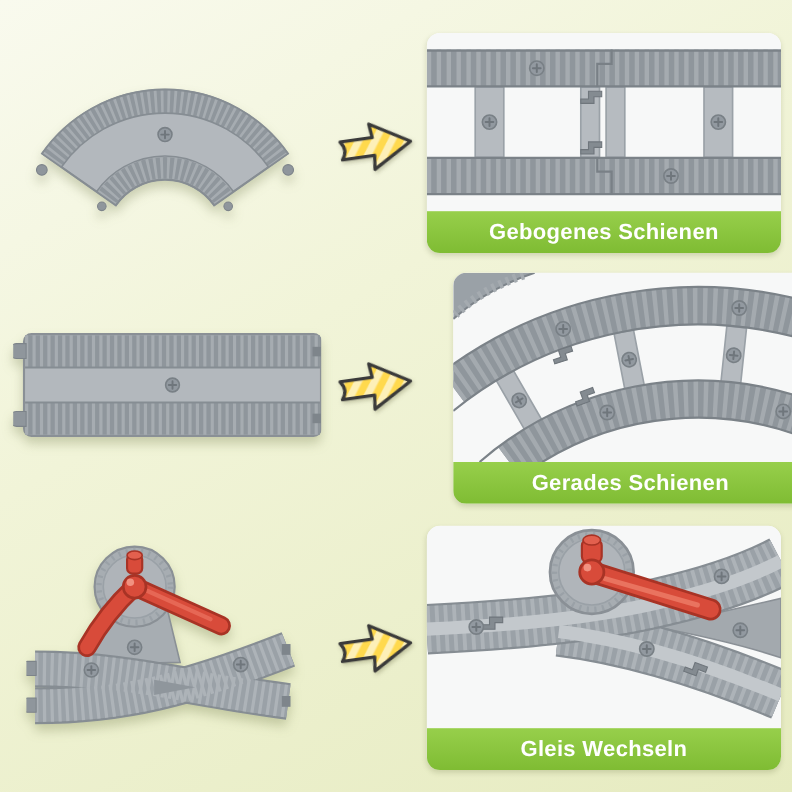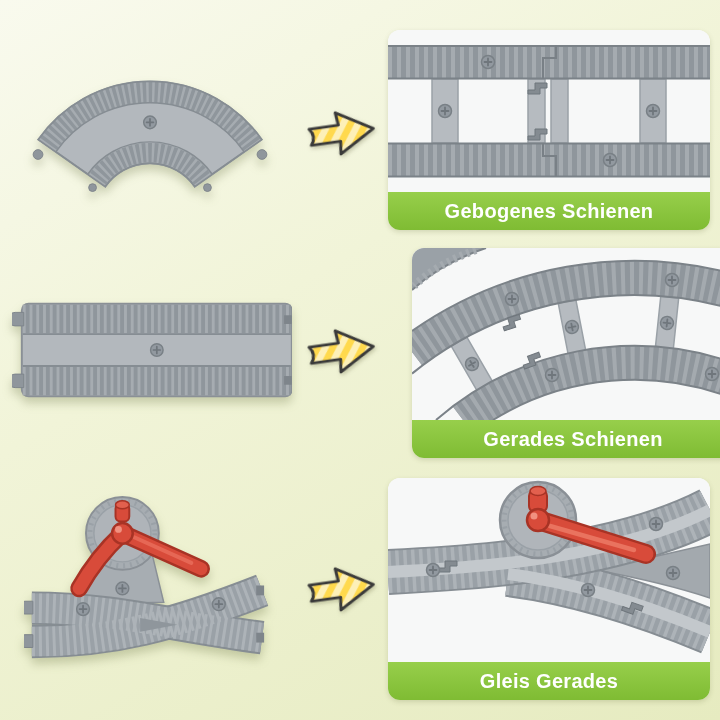--- a/index.html
+++ b/index.html
@@ -218,17 +218,17 @@
       <circle cx="150" cy="42" r="34" stroke="#9aa1a7" stroke-width="5" stroke-dasharray="2,5" fill="none"></circle>
       <rect x="141" y="12" width="18" height="22" rx="6" fill="#d84b3a" stroke="#a83325" stroke-width="2"></rect>
       <ellipse cx="150" cy="13" rx="8" ry="4.5" fill="#e2604e" stroke="#a83325" stroke-width="1.5"></ellipse>
       <path d="M150,42 L258,76" stroke="#a83325" stroke-width="20" stroke-linecap="round"></path>
       <path d="M150,42 L258,76" stroke="#d84b3a" stroke-width="15" stroke-linecap="round"></path>
       <path d="M162,48 L246,72" stroke="#ed7a66" stroke-width="4.5" stroke-linecap="round" opacity=".85"></path>
       <circle cx="150" cy="42" r="11" fill="#d84b3a" stroke="#a83325" stroke-width="2.5"></circle>
       <circle cx="146" cy="38" r="3.5" fill="#f19180"></circle>
     </svg>
     <div class="banner">
-      <span>Gleis Gerades</span>
+      <span>Gleis Wechseln</span>
     </div>
   </div>
 
 </div>
 
 </body></html>

